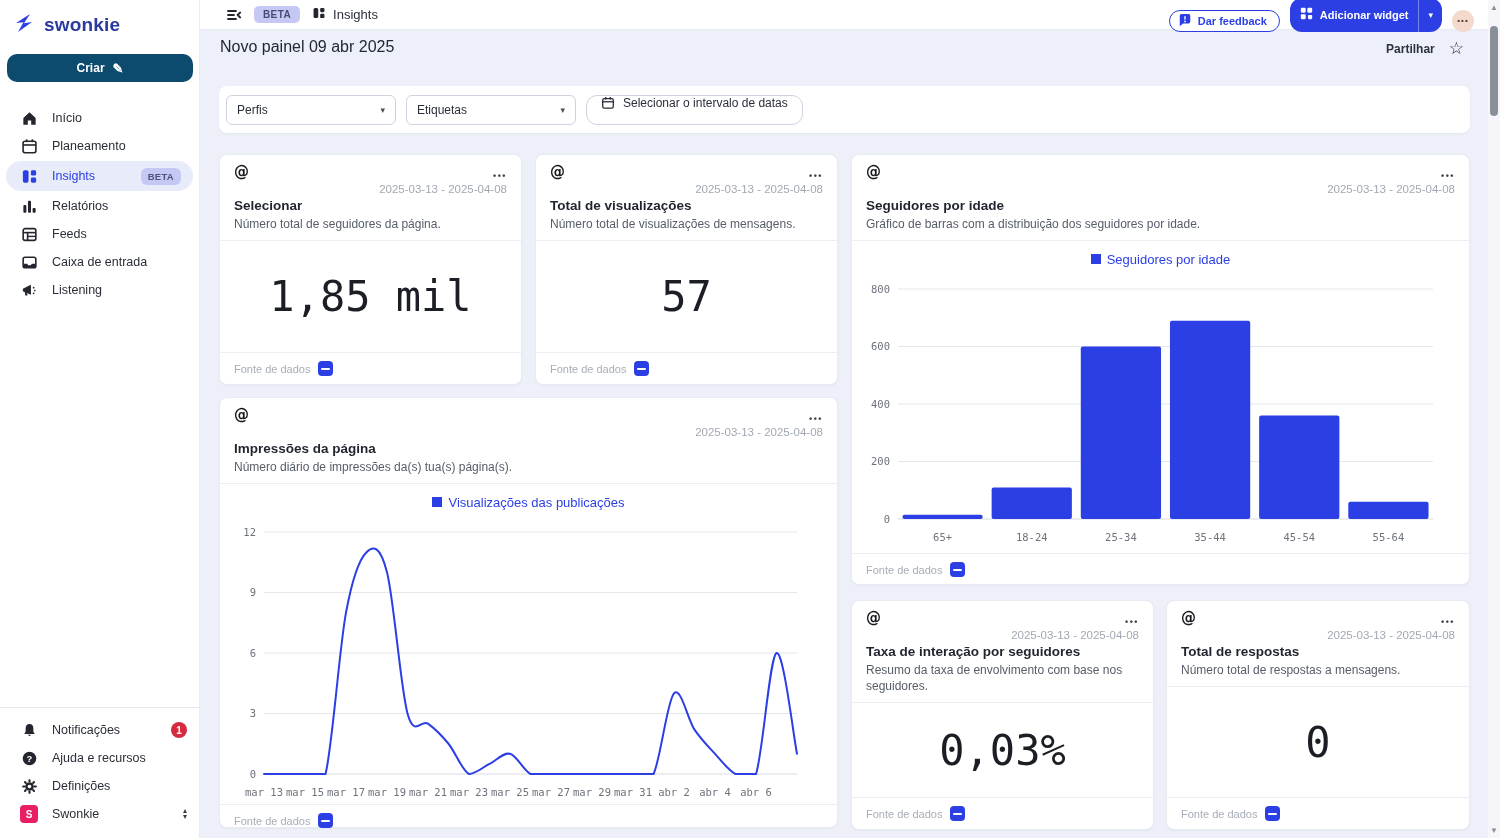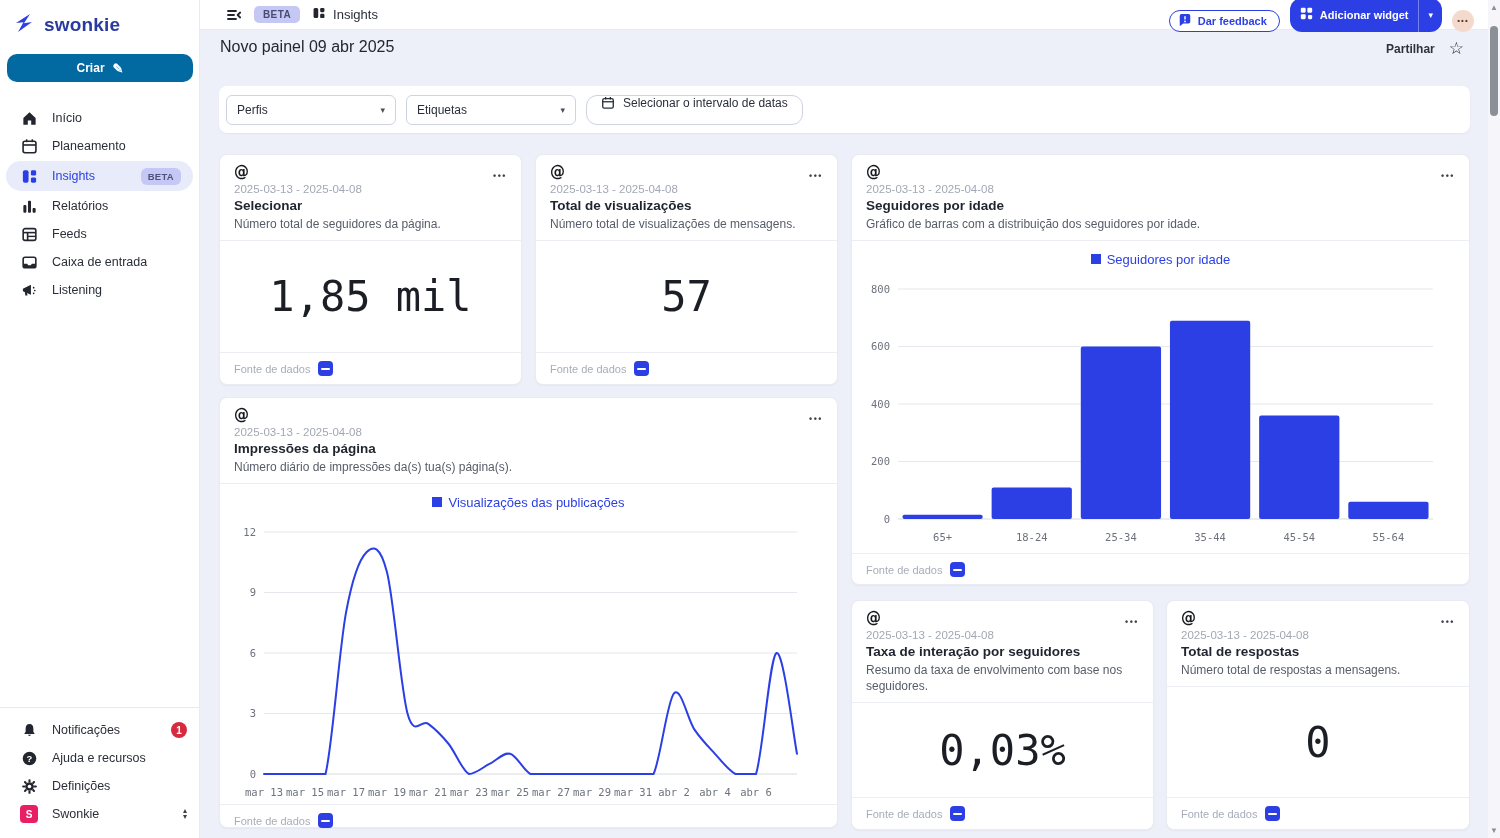--- a/index.html
+++ b/index.html
@@ -3,21 +3,21 @@
 <meta charset="utf-8">
 <style>
   * { margin:0; padding:0; box-sizing:border-box; }
   html,body { width:1500px; height:838px; overflow:hidden; }
   body { position:relative; font-family:"Liberation Sans", sans-serif; background:#edeff9; color:#23272f; }
 
   
   .sidebar { position:absolute; left:0; top:0; width:200px; height:838px; background:#fff; border-right:1px solid #e9ebf3; z-index:5; }
   .logo-row { display:flex; align-items:center; gap:8px; padding:10px 12px 6px 10px; }
   .logo-text { font-size:19px; font-weight:bold; color:#2b3a9e; letter-spacing:.2px; }
-  .create-btn { margin:8px 7px 0 7px; width:186px; height:28px; background:#0369a1; color:#fff; border:none; border-radius:10px; font-size:12px; font-weight:bold; display:flex; align-items:center; justify-content:center; gap:8px; cursor:pointer; font-family:inherit; }
+  .create-btn { margin:8px 7px 0 7px; width:186px; height:28px; background:#0c4a6e; color:#fff; border:none; border-radius:10px; font-size:12px; font-weight:bold; display:flex; align-items:center; justify-content:center; gap:8px; cursor:pointer; font-family:inherit; }
   .create-btn .pencil { font-size:13px; }
   .nav { margin-top:22px; }
   .nav-item { display:flex; align-items:center; gap:14px; height:28px; padding:0 12px 0 20px; font-size:12.5px; font-weight:500; color:#2a2e38; cursor:pointer; }
   .nav-item .ic { width:18px; height:18px; display:flex; align-items:center; justify-content:center; flex:0 0 18px; }
   .nav-item.active { background:#e8ebfa; border-radius:18px; margin:1px 6px; padding-left:14px; color:#2b3fe4; height:30px; }
   .beta-pill { margin-left:auto; background:#c5c8f5; color:#4e527a; font-size:9.5px; font-weight:bold; padding:3px 7px; border-radius:6px; letter-spacing:.3px; }
   .sidebar-bottom { position:absolute; left:0; right:0; bottom:0; padding:8px 0 10px 0; border-top:1px solid #e7e9f1; }
   .badge-red { margin-left:auto; background:#d62b3f; color:#fff; width:16px; height:16px; border-radius:50%; font-size:10px; font-weight:bold; display:flex; align-items:center; justify-content:center; }
   .ws-avatar { width:18px; height:18px; border-radius:4px; background:#e91f63; color:#fff; font-size:10px; font-weight:bold; display:flex; align-items:center; justify-content:center; }
   .chevrons { margin-left:auto; display:flex; flex-direction:column; line-height:6px; font-size:8px; color:#3a3f4a; }
@@ -48,21 +48,21 @@
   .filterbar { position:absolute; left:219px; top:86px; width:1251px; height:47px; background:#fff; border-radius:8px; box-shadow:0 1px 2px rgba(25,28,60,.05); display:flex; align-items:center; gap:10px; padding:0 7px; }
   .select { width:170px; height:30px; border:1px solid #ced3e0; border-radius:6px; background:#fff; display:flex; align-items:center; padding:0 10px; font-size:12px; color:#2a2f3a; cursor:pointer; }
   .select .caret { margin-left:auto; font-size:9px; color:#4a4f59; }
   .datebtn { height:30px; border:1px solid #ced3e0; border-radius:11px; background:#fff; display:flex; align-items:flex-start; gap:8px; padding:0 14px; font-size:12px; font-weight:500; color:#2a2f3a; cursor:pointer; font-family:inherit; }
 
   
   .card { position:absolute; background:#fff; border:1px solid #e9ebf3; border-radius:8px; box-shadow:0 1px 2px rgba(25,28,60,.04); display:flex; flex-direction:column; }
   .card-head { position:relative; padding:9px 14px 8px 14px; }
   .threads { font-size:15px; font-weight:bold; color:#16181d; line-height:16px; font-family:"DejaVu Sans", sans-serif; }
   .card-dots { position:absolute; right:14px; top:16px; font-size:9px; letter-spacing:1.5px; color:#3c414b; font-weight:bold; cursor:pointer; }
-  .card-date { font-size:11.5px; color:#a2a8b3; margin-top:3px; }
+  .card-date { font-size:11.5px; color:#a2a8b3; margin-top:3px;text-align:right; }
   .card-title { font-size:13.5px; font-weight:bold; color:#1f242e; margin-top:3px; }
   .card-desc { font-size:12px; color:#565d68; margin-top:3px; line-height:1.35; }
   .card-body { flex:1; border-top:1px solid #eceef3; display:flex; align-items:center; justify-content:center; overflow:hidden; }
   .stat-value { font-family:"DejaVu Sans Mono", monospace; font-size:42px; color:#1b1e24; }
   .card-foot { border-top:1px solid #eceef3; display:flex; align-items:center; gap:8px; padding:8px 14px; }
   .foot-label { font-size:11px; color:#a7adb8; }
   .source-badge { width:15px; height:15px; background:#2b3fe4; border-radius:4px; position:relative; cursor:pointer; }
   .source-badge::after { content:""; position:absolute; left:3px; right:3px; top:6.5px; height:2px; background:#fff; border-radius:1px; }
 
   .chart-wrap { flex:1; border-top:1px solid #eceef3; display:flex; flex-direction:column; padding-top:8px; }

